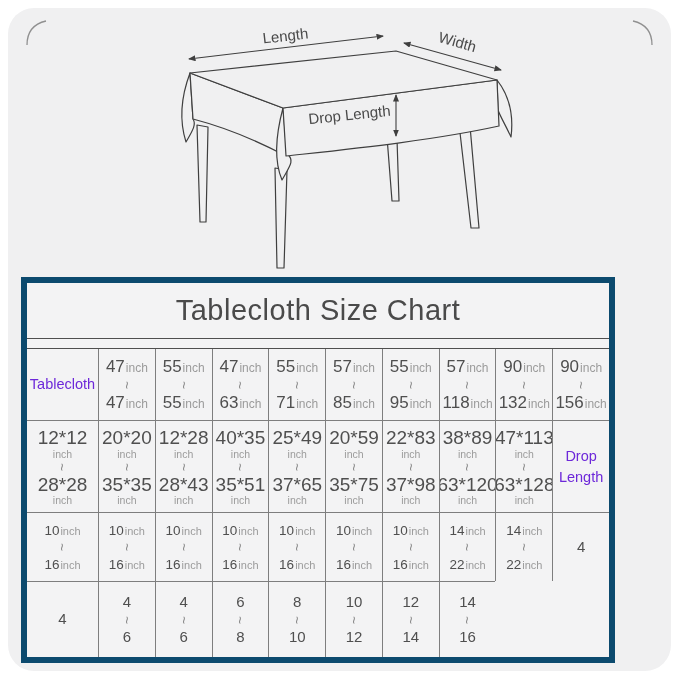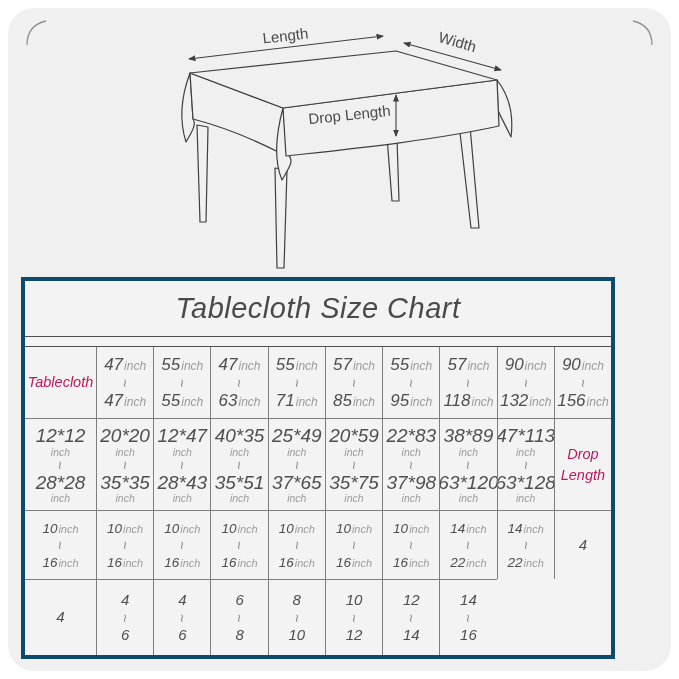--- a/index.html
+++ b/index.html
@@ -18,23 +18,22 @@
   }
   .diagram-svg {
     position: absolute;
     left: 0; top: 0;
     width: 679px; height: 274px;
   }
   .sheet {
     position: absolute;
     left: 21px; top: 277px;
     width: 594px;
-    border: 4px solid #0c4a6e;
+    border: 6px solid #0c4a6e;
     background: #f3f3f4;
-    font-style: italic;
   }
   .sheet-title {
     height: 56px;
     border-bottom: 1px solid #4f4f4f;
     display: flex; align-items: center; justify-content: center;
     font-size: 29px;
     letter-spacing: 0.5px;
     color: #4a4a4a;
   }
   .sheet-gap { height: 9px; }
@@ -49,21 +48,21 @@
     border-top: 1px solid #7e7e7e;
     display: flex; flex-direction: column;
     align-items: center; justify-content: center;
     text-align: center;
     overflow: hidden;
   }
   .cell:nth-child(10n+1) { border-left: none; }
   .cell.first-row { border-top: none; }
   .header-cell {
     font-size: 14.5px;
-    color: #be185d;
+    color: #6d28d9;
     line-height: 1.4;
     padding: 0 2px;
   }
   .line { line-height: 1.15; white-space: nowrap; }
   .num { color: #4f4f4f; }
   .unit { color: #9b9b9b; margin-left: 1px; }
   .block-unit { display: block; line-height: 1; margin-top: 0px; margin-left: 0; }
   .sep {
     display: block;
     transform: rotate(90deg);
@@ -182,21 +181,21 @@
         <div class="unit block-unit">inch</div>
       </div>
       <div class="cell data-cell row-1">
         <div class="line"><span class="num">20*20</span></div>
         <div class="unit block-unit">inch</div>
         <span class="sep">~</span>
         <div class="line"><span class="num">35*35</span></div>
         <div class="unit block-unit">inch</div>
       </div>
       <div class="cell data-cell row-1">
-        <div class="line"><span class="num">12*47</span></div>
+        <div class="line"><span class="num">12*28</span></div>
         <div class="unit block-unit">inch</div>
         <span class="sep">~</span>
         <div class="line"><span class="num">28*43</span></div>
         <div class="unit block-unit">inch</div>
       </div>
       <div class="cell data-cell row-1">
         <div class="line"><span class="num">40*35</span></div>
         <div class="unit block-unit">inch</div>
         <span class="sep">~</span>
         <div class="line"><span class="num">35*51</span></div>

